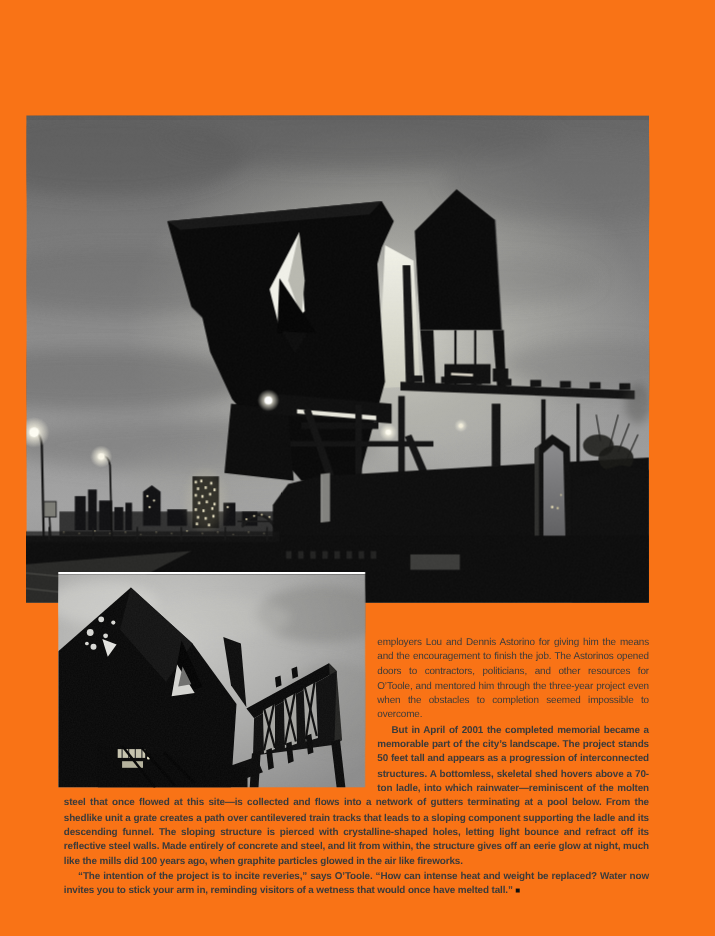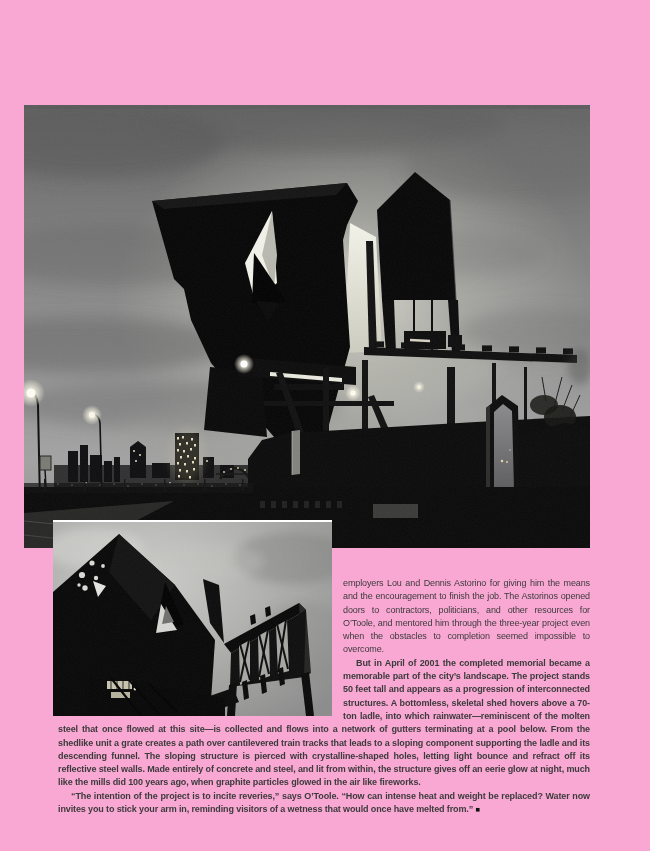--- a/index.html
+++ b/index.html
@@ -1,18 +1,18 @@
 <!DOCTYPE html>
 <html><head>
 <meta charset="utf-8">
 <style>
   html,body{margin:0;padding:0;background:#e8e8e8;}
   .page{
     position:relative;width:650px;height:851px;margin:0 auto;
-    background:#f9a8d4;overflow:hidden;
+    background:#f97316;overflow:hidden;
     font-family:"Liberation Sans",sans-serif;
   }
   .photo{position:absolute;display:block;}
   .photo svg{display:block;}
   #photo-main{left:24px;top:105px;width:566px;height:443px;}
   #photo-inset{left:53px;top:520px;width:279px;height:196px;border-top:2px solid #fff;}
   .article{
     position:absolute;left:58px;top:577px;width:532px;
     font-size:9px;line-height:13.3px;letter-spacing:-0.12px;
     color:#3b3b3b;text-align:justify;
@@ -392,17 +392,17 @@
       </g>
 
       <rect x="0" y="0" width="279" height="194" filter="url(#grain2)"></rect>
     </svg>
   </div>
 
   <div class="article">
     <div class="wrap-spacer"></div>
     <p>employers Lou and Dennis Astorino for giving him the means and the encouragement to finish the job. The Astorinos opened doors to contractors, politicians, and other resources for O’Toole, and mentored him through the three-year project even when the obstacles to completion seemed impossible to overcome.</p>
     <p class="indent">But in April of 2001 the completed memorial became a memorable part of the city’s landscape. The project stands 50 feet tall and appears as a progression of interconnected structures. A bottomless, skeletal shed hovers above a 70-ton ladle, into which rainwater—reminiscent of the molten steel that once flowed at this site—is collected and flows into a network of gutters terminating at a pool below. From the shedlike unit a grate creates a path over cantilevered train tracks that leads to a sloping component supporting the ladle and its descending funnel. The sloping structure is pierced with crystalline-shaped holes, letting light bounce and refract off its reflective steel walls. Made entirely of concrete and steel, and lit from within, the structure gives off an eerie glow at night, much like the mills did 100 years ago, when graphite particles glowed in the air like fireworks.</p>
-    <p class="indent"><span>“The intention of the project is to incite reveries,” says O’Toole. “How can intense heat and weight be replaced? Water now invites you to stick your arm in, reminding visitors of a wetness that would once have melted from.”</span> <span class="endmark">■</span></p>
+    <p class="indent"><span>“The intention of the project is to incite reveries,” says O’Toole. “How can intense heat and weight be replaced? Water now invites you to stick your arm in, reminding visitors of a wetness that would once have melted tall.”</span> <span class="endmark">■</span></p>
   </div>
 
 
 </div>
 
 </body></html>

